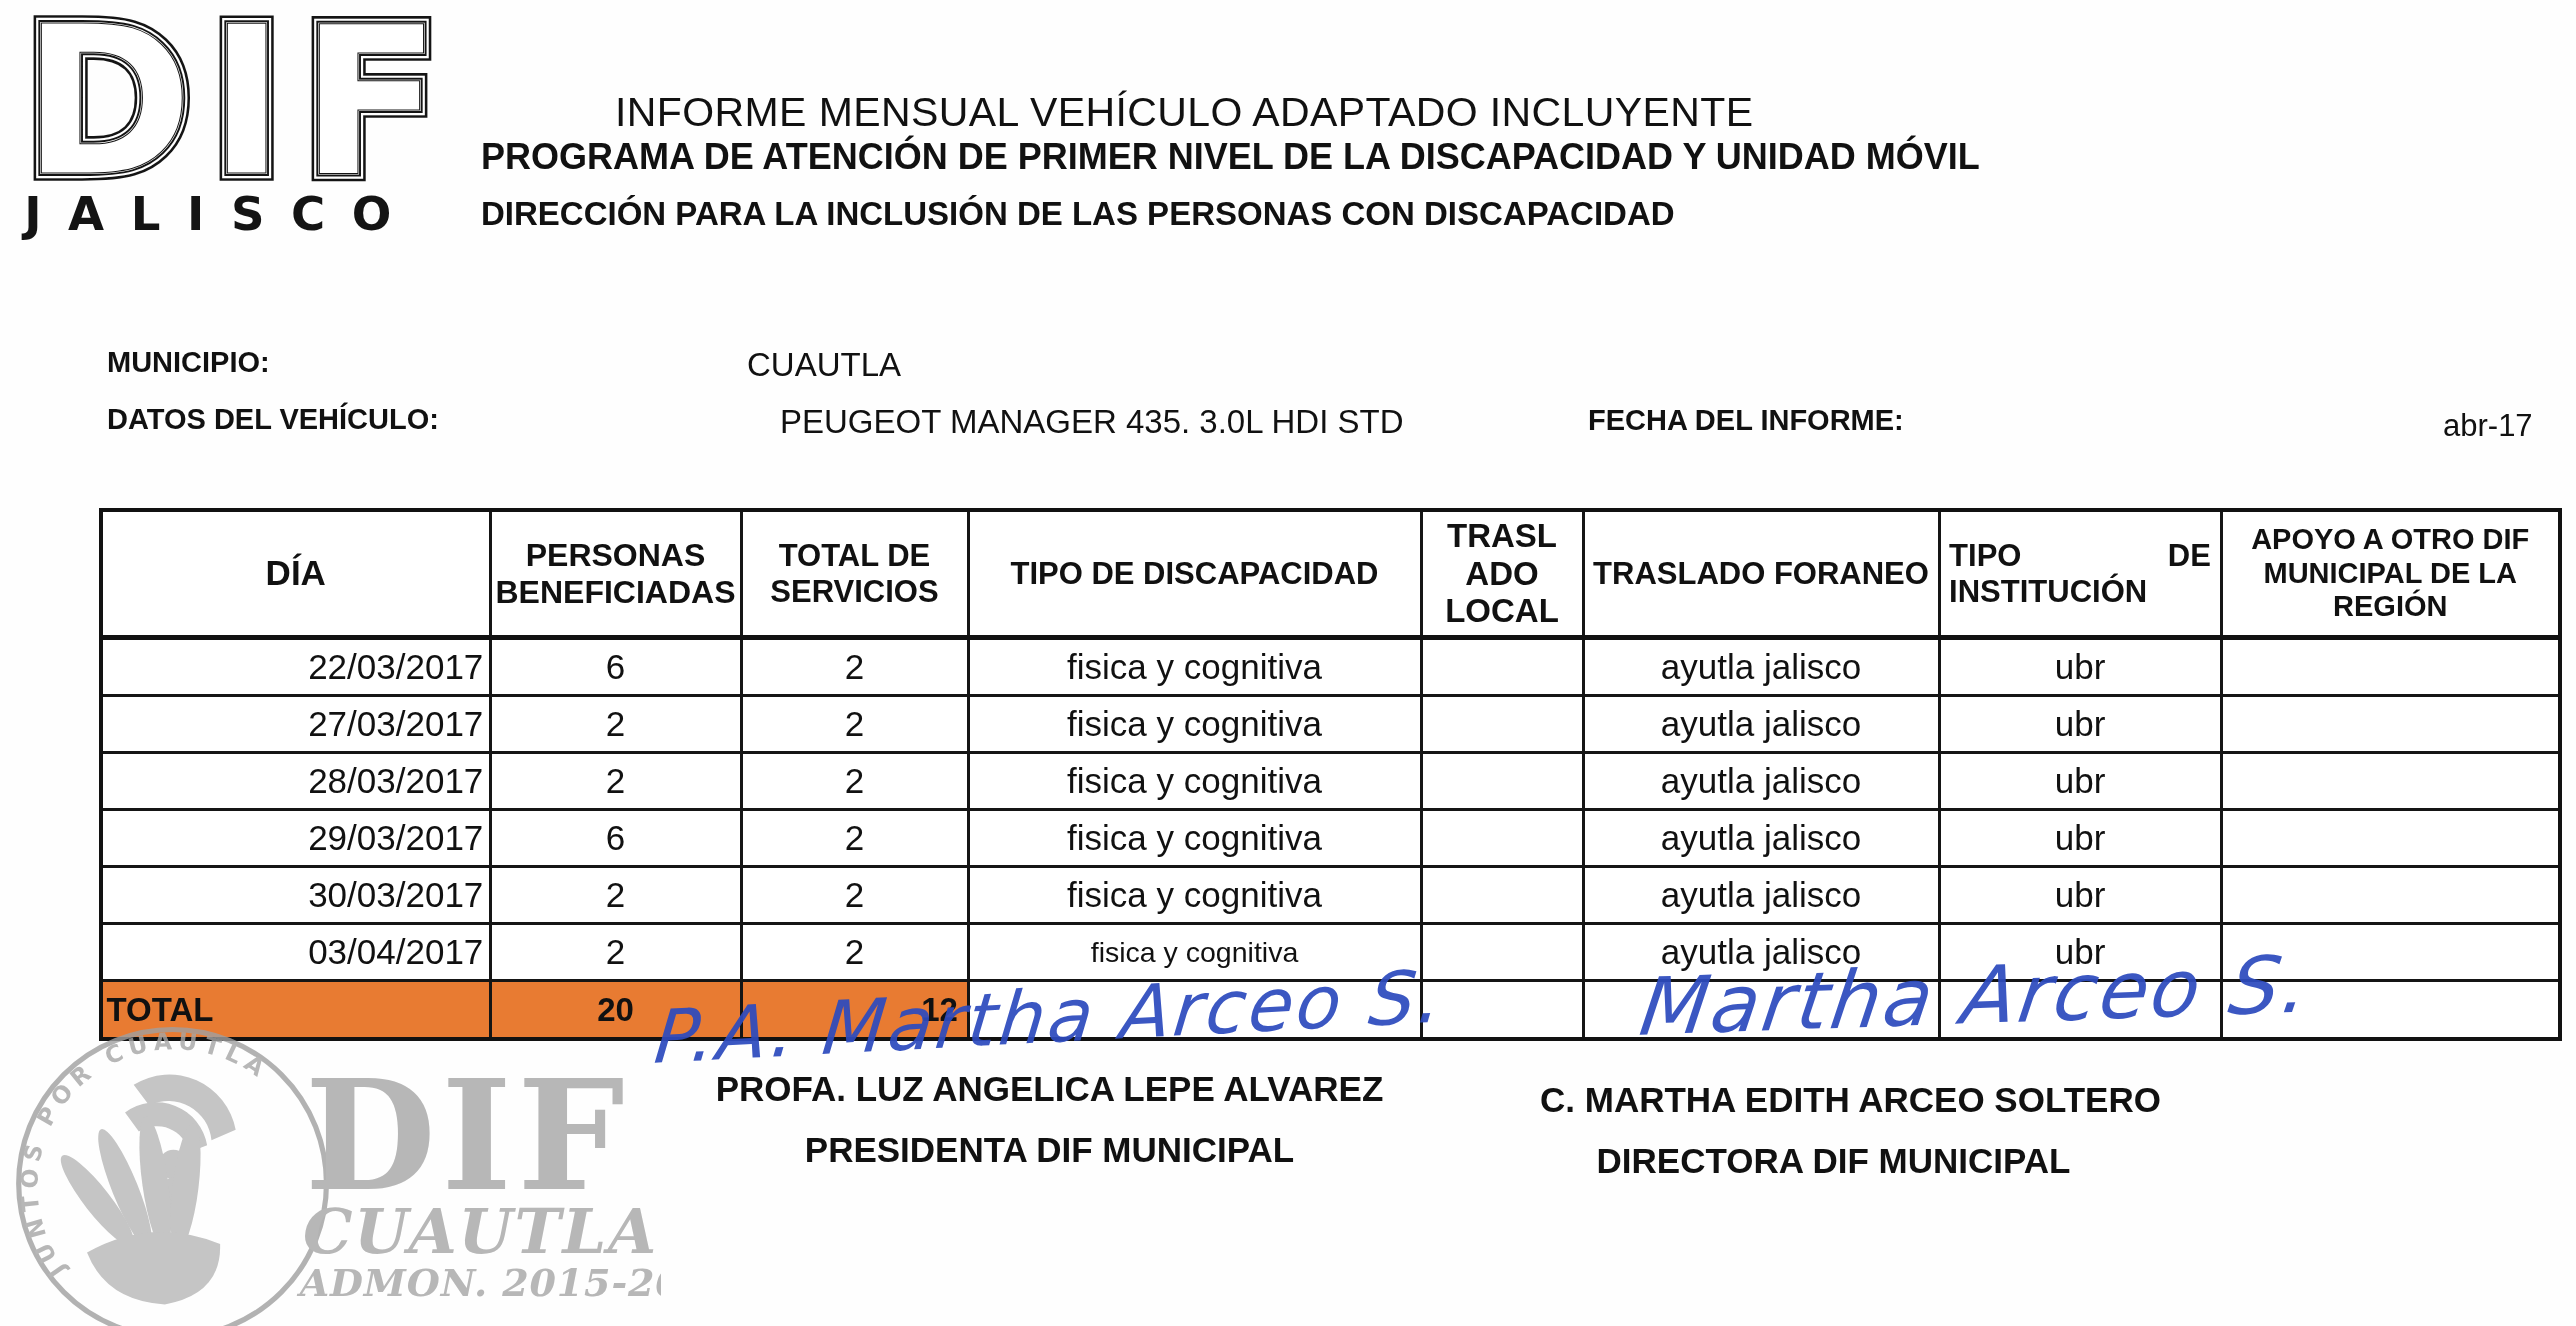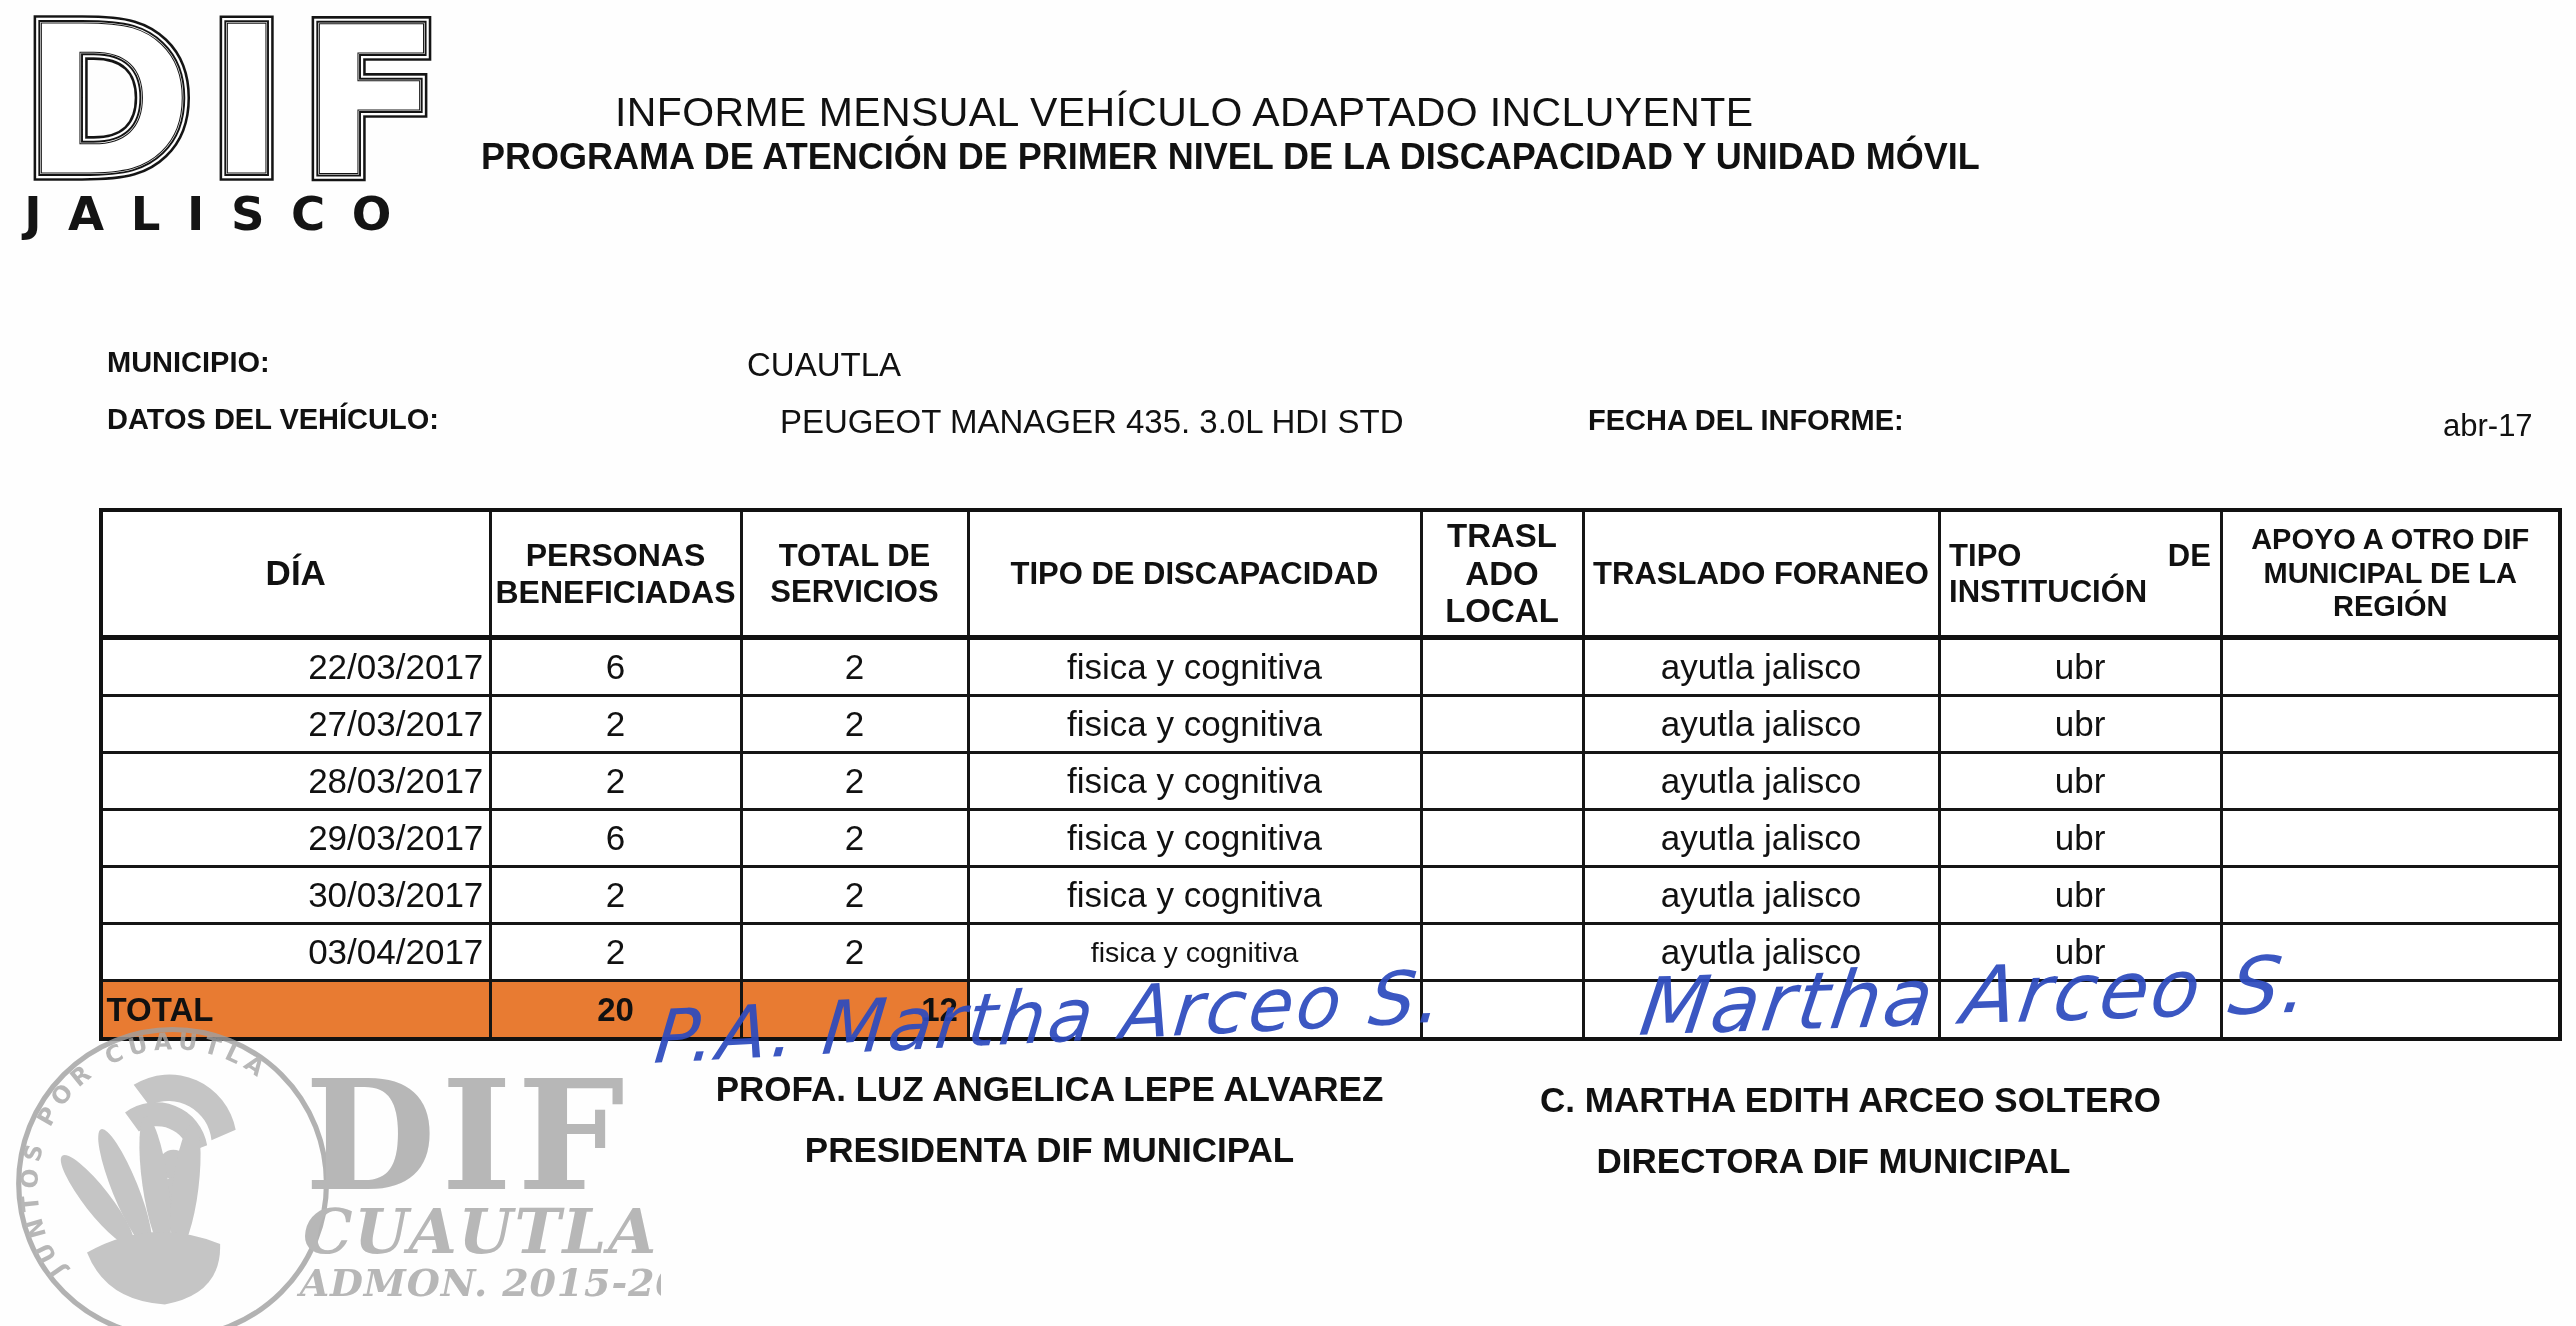--- a/index.html
+++ b/index.html
@@ -63,20 +63,21 @@
       <text x="4" y="192" stroke="#ffffff" stroke-width="12" fill="#ffffff">DIF</text>
       <text x="4" y="192" stroke="#141414" stroke-width="7" fill="#141414">DIF</text>
       <text x="4" y="192" stroke="#ffffff" stroke-width="2.5" fill="#ffffff">DIF</text>
       <text x="4" y="192" stroke="#141414" stroke-width="1.2" fill="none">DIF</text>
     </g>
     <text x="6" y="258" font-family="DejaVu Sans, sans-serif" font-weight="bold" font-size="54" letter-spacing="6" fill="#141414">J A L I S C O</text>
   </svg>
 
   <div class="title1">INFORME MENSUAL VEHÍCULO ADAPTADO INCLUYENTE</div>
   <div class="title2">PROGRAMA DE ATENCIÓN DE PRIMER NIVEL DE LA DISCAPACIDAD Y UNIDAD MÓVIL</div>
+  <div class="title3">DIRECCIÓN PARA LA INCLUSIÓN DE LAS PERSONAS CON DISCAPACIDAD</div>
 
   <div class="metalabel" style="left:107px;top:346px;">MUNICIPIO:</div>
   <div class="metavalue" style="left:747px;top:346px;">CUAUTLA</div>
   <div class="metalabel" style="left:107px;top:403px;">DATOS DEL VEHÍCULO:</div>
   <div class="metavalue" style="left:780px;top:403px;">PEUGEOT MANAGER 435. 3.0L HDI STD</div>
   <div class="metalabel" style="left:1588px;top:404px;">FECHA DEL INFORME:</div>
   <div class="metavalue" style="left:2443px;top:408px;font-size:31px;">abr-17</div>
 
   <table id="rpt">
     <colgroup>

